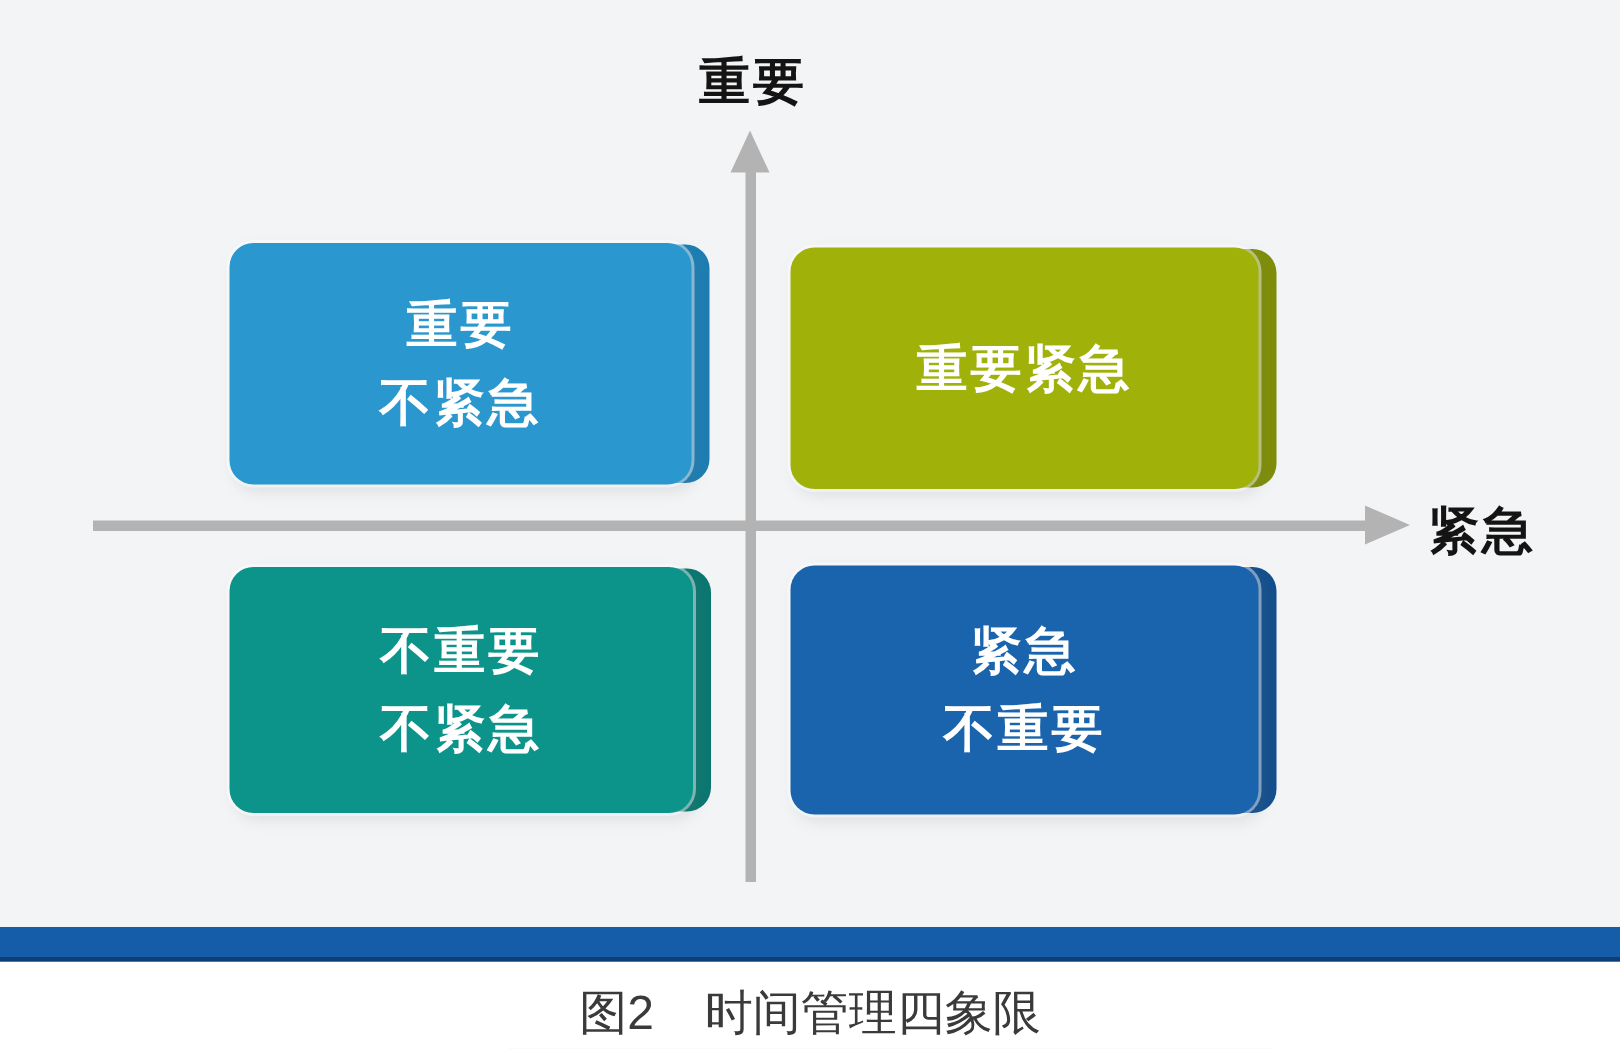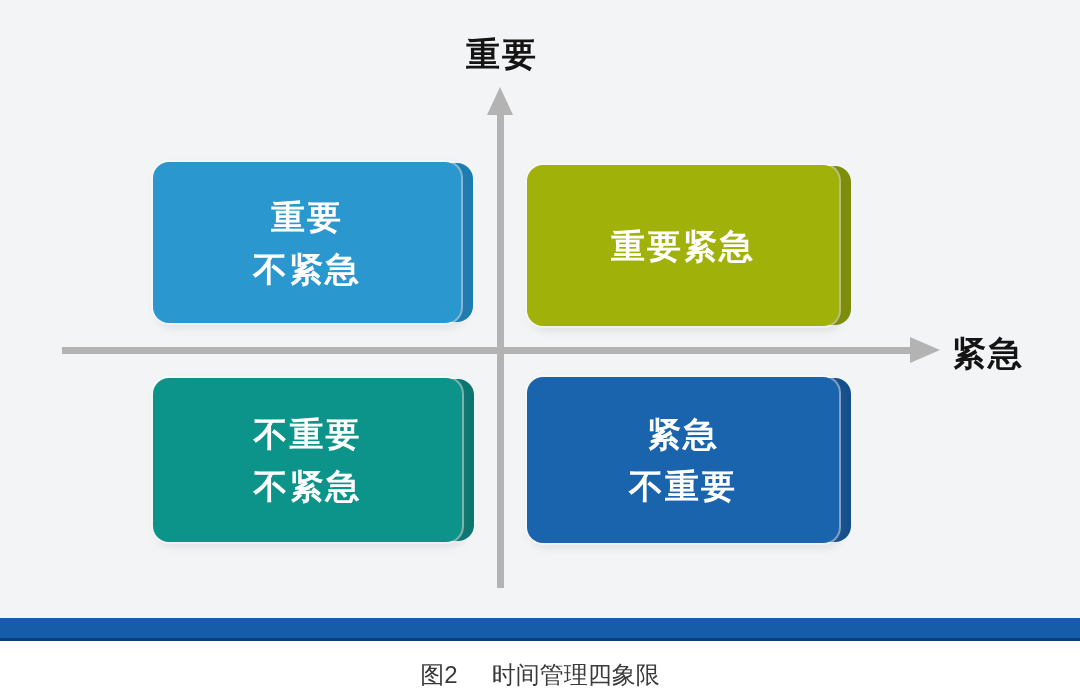--- a/index.html
+++ b/index.html
@@ -67,21 +67,21 @@
   
   .divider{
     position:absolute;left:0;top:618px;width:1080px;height:23px;
   }
   .divider .edge{
     position:absolute;left:0;bottom:0;width:100%;height:3px;
   }
   
   .caption{
     position:absolute;left:0;top:655px;width:1080px;
-    text-align:center;font-size:24px;color:#3a3a3a;line-height:40px;
+    text-align:center;font-size:32px;color:#3a3a3a;line-height:40px;
     white-space:nowrap;
   }
   .caption .fig-num{margin-right:34px;}
 </style>
 </head>
 <body>
 
 <div class="figure-area" style="background-color: rgb(243, 244, 246);">
 
   <div class="y-axis-label">重要</div>

